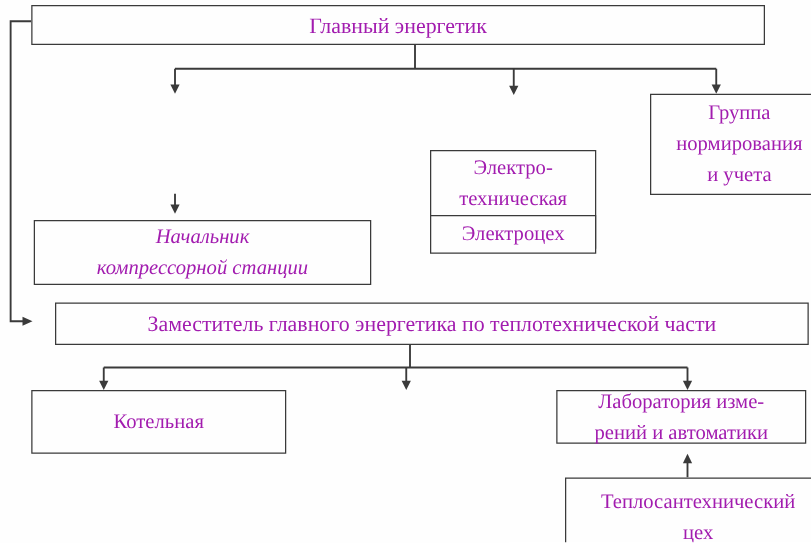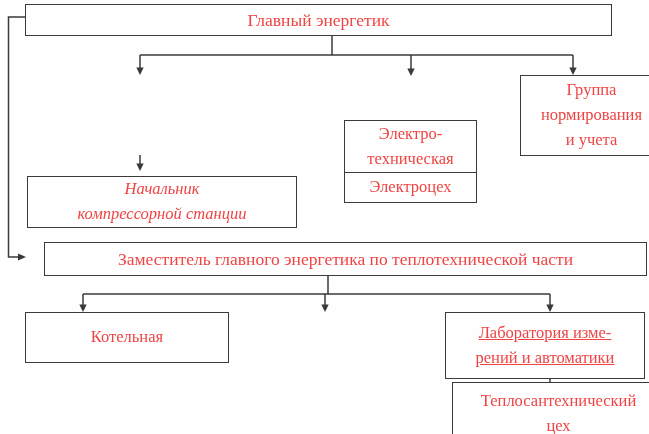--- a/index.html
+++ b/index.html
@@ -6,21 +6,21 @@
     margin: 0;
     padding: 0;
     background: #ffffff;
   }
   #stage {
     position: relative;
     width: 649px;
     height: 434px;
     background: #fefefe;
     font-family: "Liberation Serif", "DejaVu Serif", serif;
-    color: #ef4444;
+    color: #a21caf;
     overflow: hidden;
   }
   .node {
     position: absolute;
     box-sizing: border-box;
     border: 1.6px solid #3a3a3a;
     background: #fefefe;
     display: flex;
     align-items: center;
     justify-content: center;
@@ -99,19 +99,19 @@
   <div class="node" style="left:27px; top:176px; width:270px; height:52px;font-style:italic;">Начальник
 компрессорной станции</div>
 
   <div class="node" style="left:344px; top:172px; width:133px; height:31px;text-align:center;">Электроцех</div>
 
   <div class="node big" style="left:44px; top:242px; width:603px; height:34px;">Заместитель главного энергетика по теплотехнической части</div>
 
   <div class="node" style="left:1px; top:312px; width:204px; height:51px;margin-left:24px;">Котельная</div>
 
 
-  <div class="node" style="left:445px; top:312px; width:200px; height:67px;text-decoration:underline;">Лаборатория изме-
+  <div class="node" style="left:445px; top:312px; width:200px; height:43px;">Лаборатория изме-
 рений и автоматики</div>
 
   <div class="node" style="left:452px; top:382px; width:213px; height:64px;">Теплосантехнический
 цех</div>
 
 </div>
 
 </body></html>

